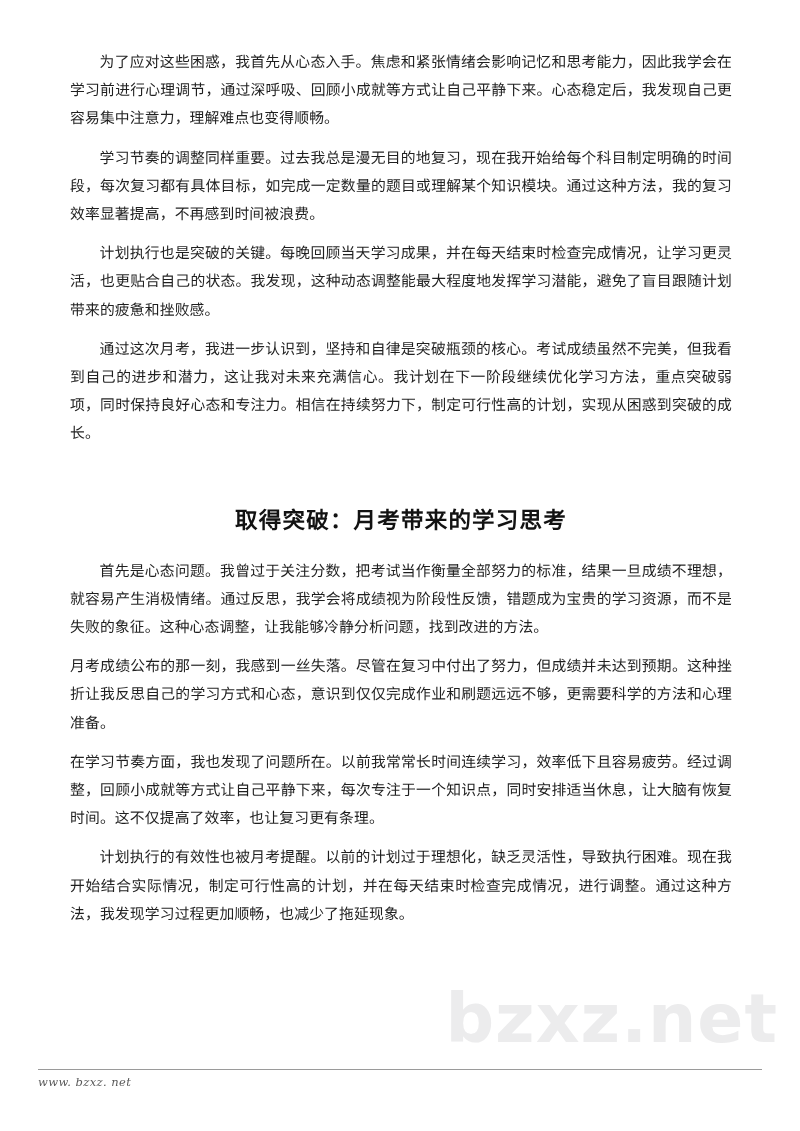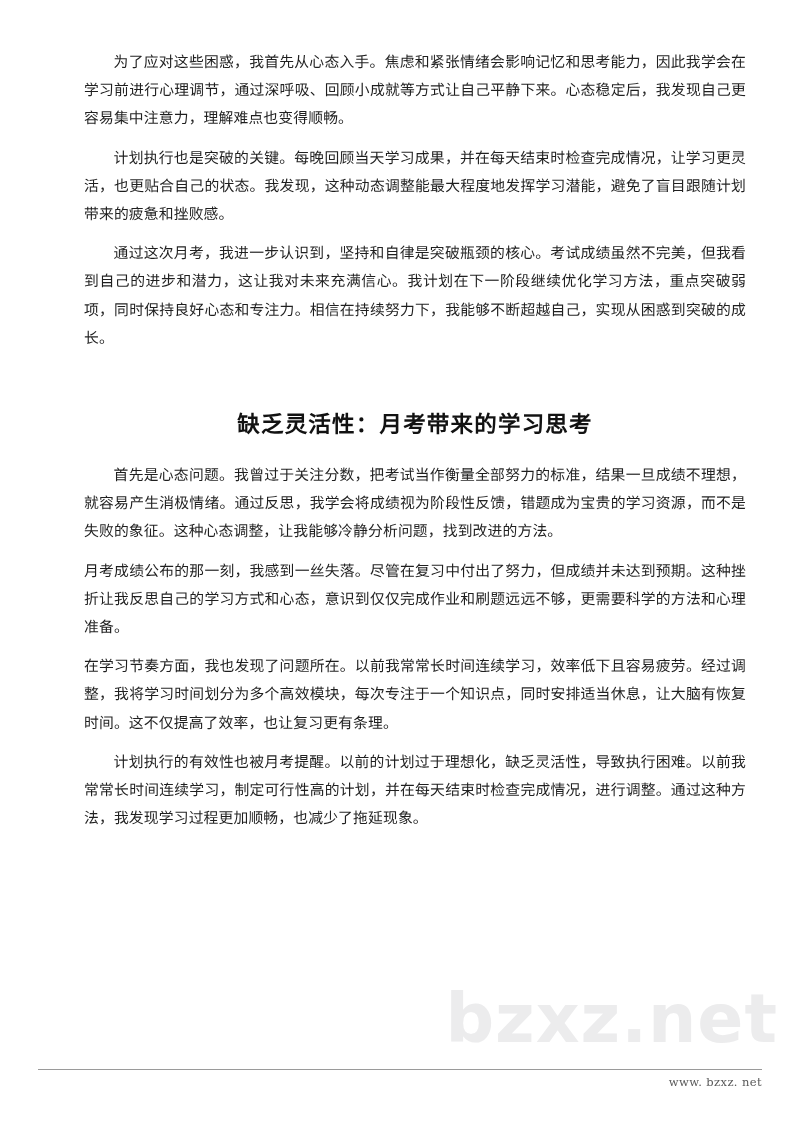--- a/index.html
+++ b/index.html
@@ -37,21 +37,21 @@
     color: #ececed;
     line-height: 1;
     user-select: none;
     z-index: 0;
     white-space: nowrap;
   }
 
   
   .content {
     position: absolute;
-    left: 84px;
+    left: 70px;
     top: 48px;
     width: 662px;
     z-index: 2;
   }
 
   p.para {
     margin: 0 0 11px 0;
     font-size: 14.8px;
     line-height: 28.2px;
     text-align: justify;
@@ -87,54 +87,56 @@
     width: 724px;
     z-index: 3;
   }
   .footer-rule {
     width: 100%;
     height: 1px;
     background: #9a9a9a;
   }
   .footer-text {
     margin-top: 5px;
-    text-align: right;
+    text-align: left;
     font-family: "DejaVu Serif", "Liberation Serif", serif;
+    font-style: italic;
     font-size: 11.5px;
     color: #595959;
     letter-spacing: 0.4px;
   }
 </style>
 </head>
 <body>
 
 <div class="page">
 
   <div class="watermark">bzxz.net</div>
 
   <div class="content">
 
     <p class="para">为了应对这些困惑，我首先从心态入手。焦虑和紧张情绪会影响记忆和思考能力，因此我学会在学习前进行心理调节，通过深呼吸、回顾小成就等方式让自己平静下来。心态稳定后，我发现自己更容易集中注意力，理解难点也变得顺畅。</p>
 
+    <p class="para">学习节奏的调整同样重要。过去我总是漫无目的地复习，现在我开始给每个科目制定明确的时间段，每次复习都有具体目标，如完成一定数量的题目或理解某个知识模块。通过这种方法，我的复习效率显著提高，不再感到时间被浪费。</p>
 
     <p class="para">计划执行也是突破的关键。每晚回顾当天学习成果，并在每天结束时检查完成情况，让学习更灵活，也更贴合自己的状态。我发现，这种动态调整能最大程度地发挥学习潜能，避免了盲目跟随计划带来的疲惫和挫败感。</p>
 
-    <p class="para">通过这次月考，我进一步认识到，坚持和自律是突破瓶颈的核心。考试成绩虽然不完美，但我看到自己的进步和潜力，这让我对未来充满信心。我计划在下一阶段继续优化学习方法，重点突破弱项，同时保持良好心态和专注力。相信在持续努力下，我能够不断超越自己，实现从困惑到突破的成长。</p>
+    <p class="para">通过这次月考，我进一步认识到，坚持和自律是突破瓶颈的核心。考试成绩虽然不完美，但我看到自己的进步和潜力，这让我对未来充满信心。我计划在下一阶段继续优化学习方法，重点突破弱项，同时保持良好心态和专注力。相信在持续努力下，制定可行性高的计划，实现从困惑到突破的成长。</p>
 
     <div class="title-gap-top"></div>
 
-    <h1 class="doc-title">缺乏灵活性：月考带来的学习思考</h1>
+    <h1 class="doc-title">取得突破：月考带来的学习思考</h1>
 
     <p class="para">首先是心态问题。我曾过于关注分数，把考试当作衡量全部努力的标准，结果一旦成绩不理想，就容易产生消极情绪。通过反思，我学会将成绩视为阶段性反馈，错题成为宝贵的学习资源，而不是失败的象征。这种心态调整，让我能够冷静分析问题，找到改进的方法。</p>
 
     <p class="para no-indent">月考成绩公布的那一刻，我感到一丝失落。尽管在复习中付出了努力，但成绩并未达到预期。这种挫折让我反思自己的学习方式和心态，意识到仅仅完成作业和刷题远远不够，更需要科学的方法和心理准备。</p>
 
-    <p class="para no-indent">在学习节奏方面，我也发现了问题所在。以前我常常长时间连续学习，效率低下且容易疲劳。经过调整，我将学习时间划分为多个高效模块，每次专注于一个知识点，同时安排适当休息，让大脑有恢复时间。这不仅提高了效率，也让复习更有条理。</p>
+    <p class="para no-indent">在学习节奏方面，我也发现了问题所在。以前我常常长时间连续学习，效率低下且容易疲劳。经过调整，回顾小成就等方式让自己平静下来，每次专注于一个知识点，同时安排适当休息，让大脑有恢复时间。这不仅提高了效率，也让复习更有条理。</p>
 
-    <p class="para">计划执行的有效性也被月考提醒。以前的计划过于理想化，缺乏灵活性，导致执行困难。以前我常常长时间连续学习，制定可行性高的计划，并在每天结束时检查完成情况，进行调整。通过这种方法，我发现学习过程更加顺畅，也减少了拖延现象。</p>
+    <p class="para">计划执行的有效性也被月考提醒。以前的计划过于理想化，缺乏灵活性，导致执行困难。现在我开始结合实际情况，制定可行性高的计划，并在每天结束时检查完成情况，进行调整。通过这种方法，我发现学习过程更加顺畅，也减少了拖延现象。</p>
 
 
   </div>
 
   <div class="footer">
     <div class="footer-rule"></div>
     <div class="footer-text">www. bzxz. net</div>
   </div>
 
 </div>

